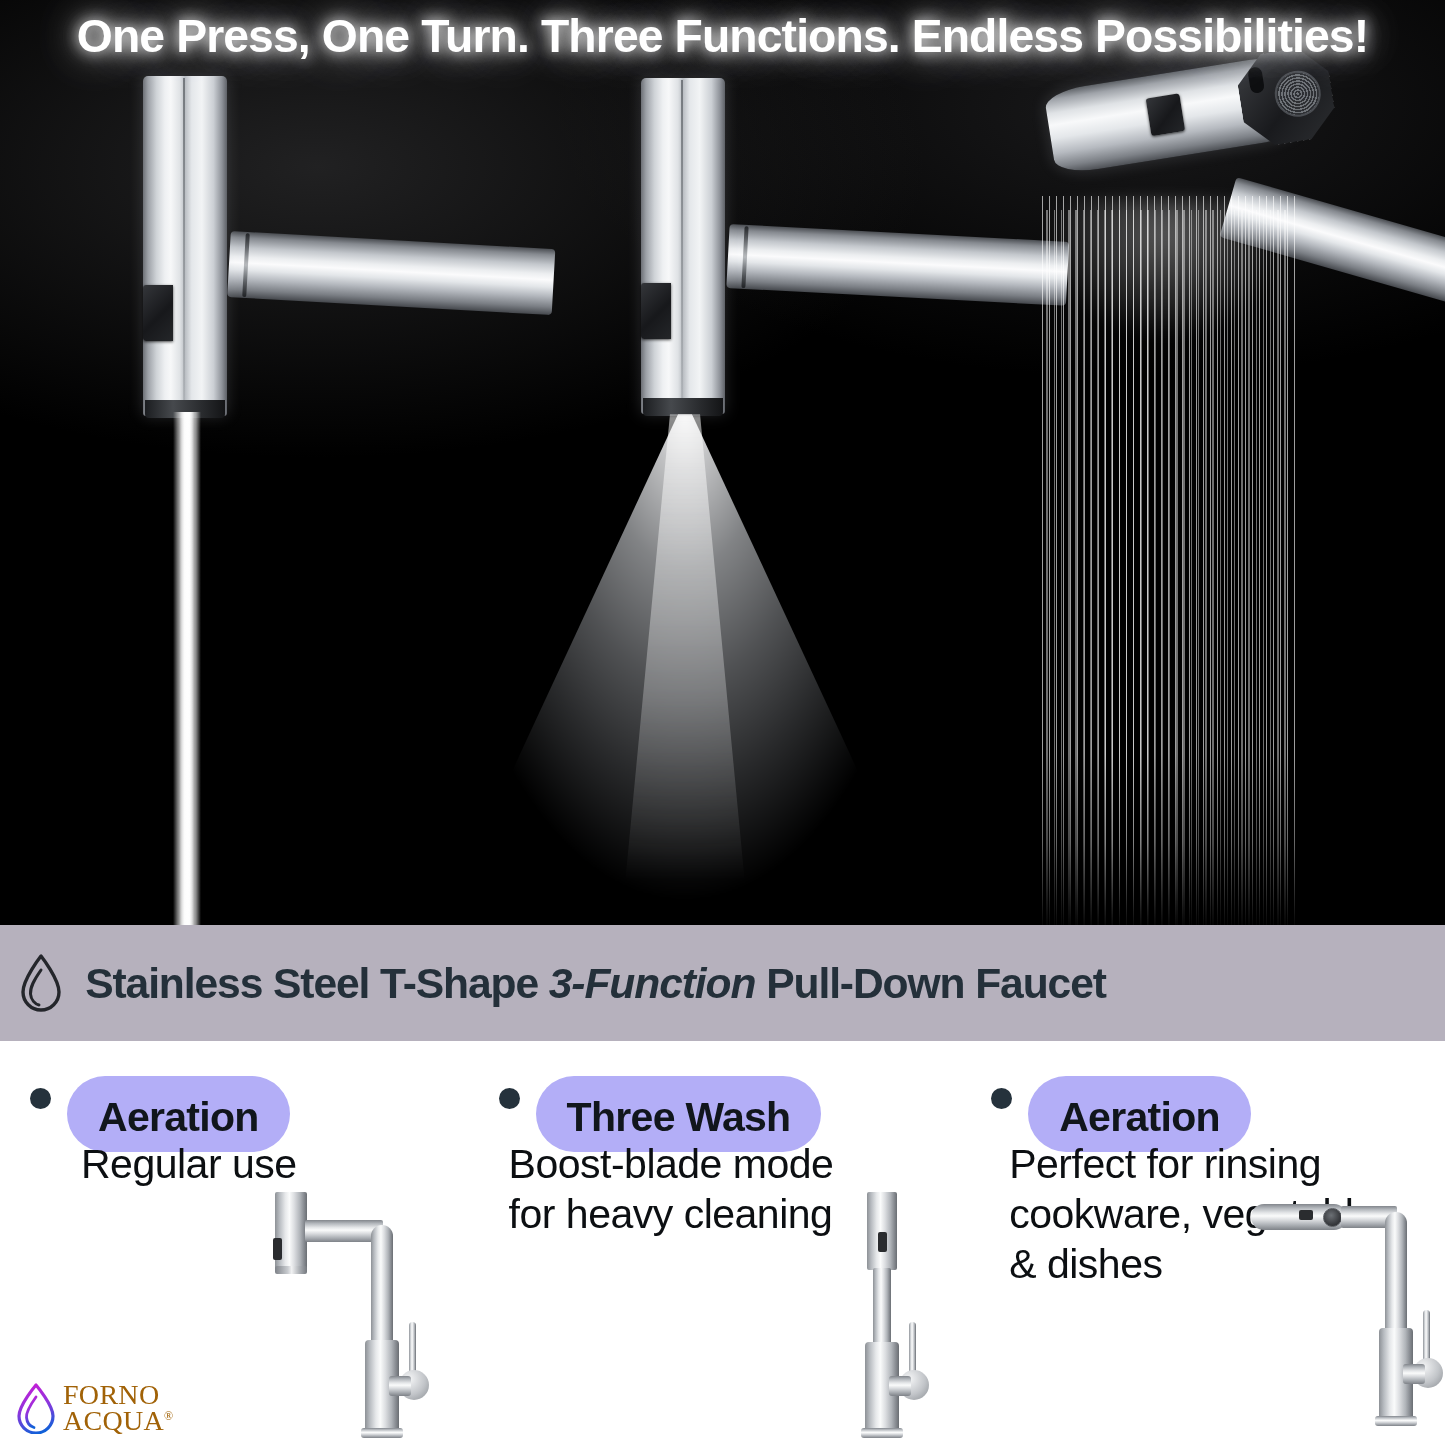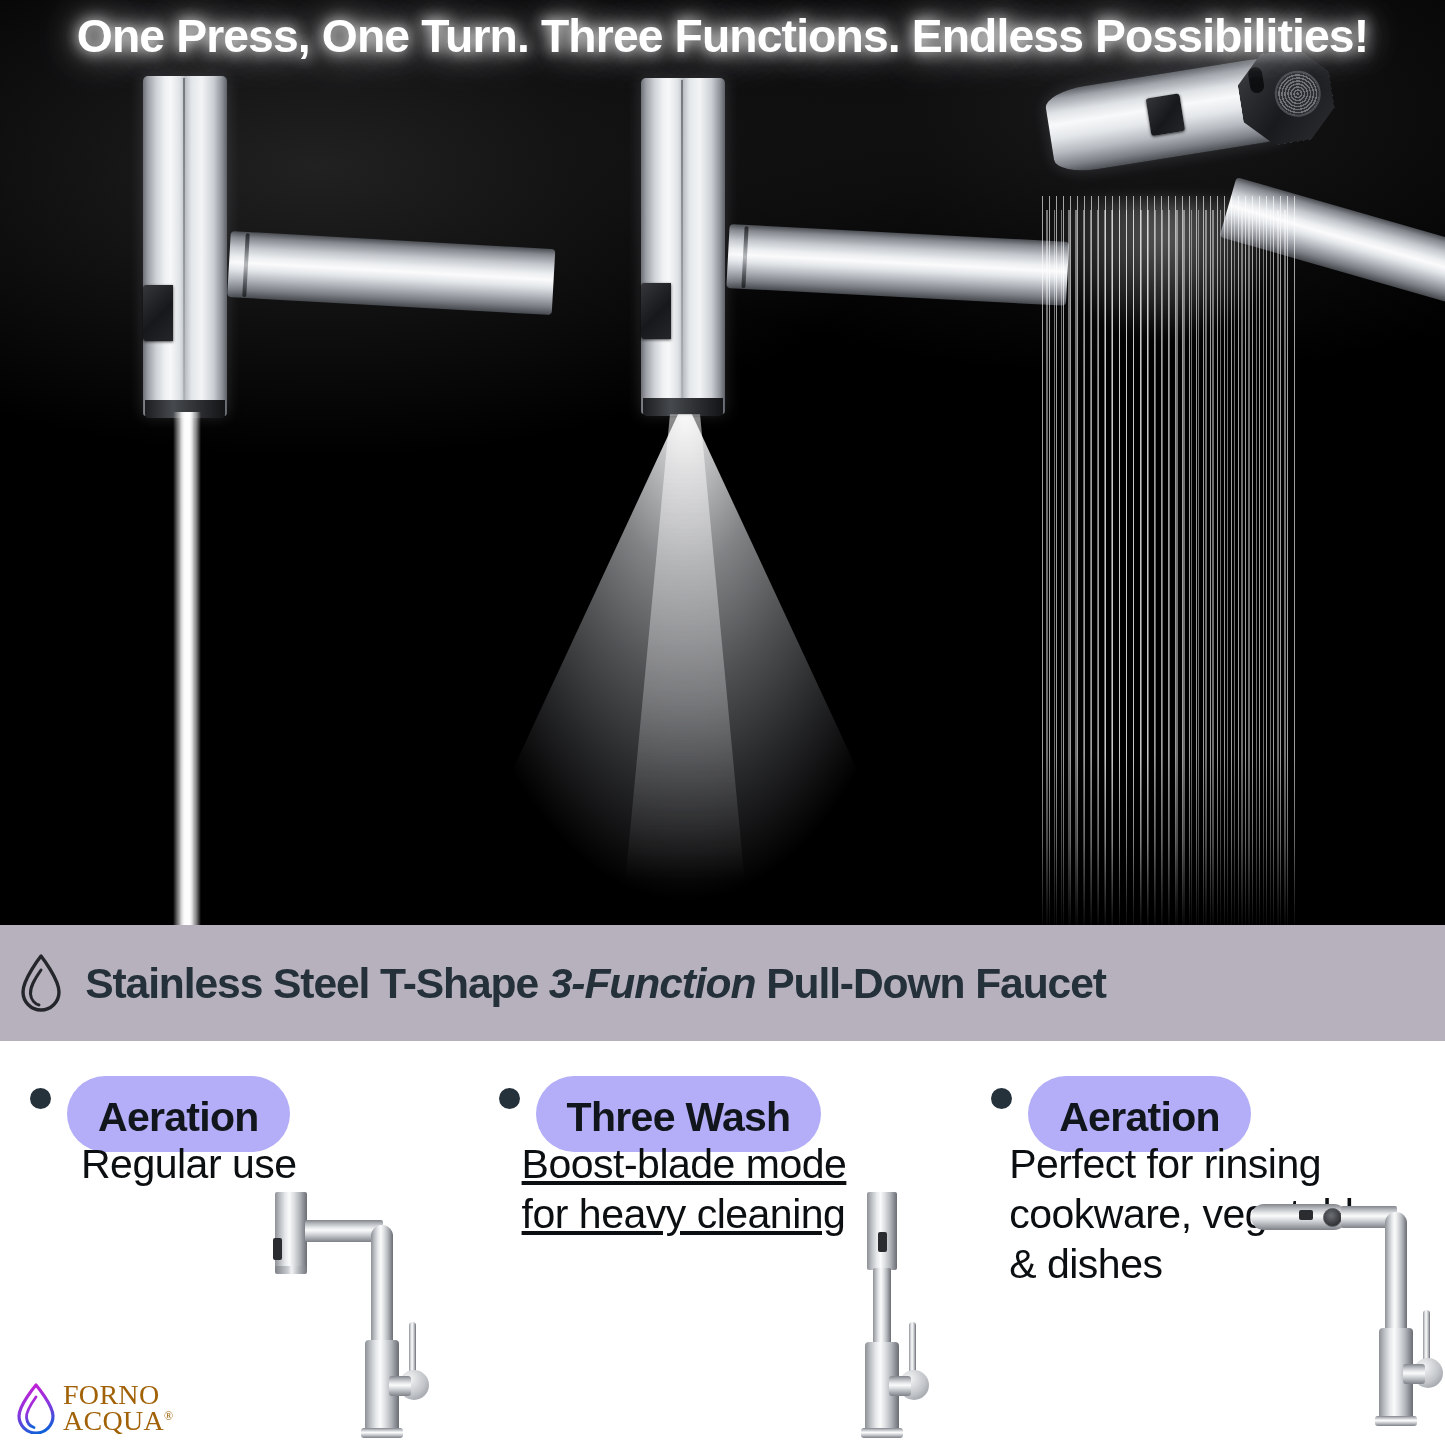--- a/index.html
+++ b/index.html
@@ -163,21 +163,21 @@
     padding:21px 31px 14px 31px;
     font-size:41px; font-weight:bold; color:#11161c;
     letter-spacing:-0.7px; line-height:1; white-space:nowrap;margin-top:32px;
   }
   .desc{
     position:absolute; top:117px;
     font-size:41px; color:#0c0f12; line-height:1.22;
     letter-spacing:-0.5px;
   }
   .col.c1 .desc{ left:57px; width:330px;margin-left:24px; }
-  .col.c2 .desc{ left:40px; width:372px;text-decoration:underline; }
+  .col.c2 .desc{ left:27px; width:372px; }
   .col.c3 .desc{ left:46px; width:400px; }
 
   
   .prod{ position:absolute; }
   .p-steel-v{   
     position:absolute; border-radius:2px;
     background:linear-gradient(90deg,
       #8d9196 0%, #b7bbc0 14%, #e6e8ea 32%, #fafbfb 45%,
       #dcdee1 60%, #b0b4b9 78%, #83878d 92%, #6a6e73 100%);
   }

